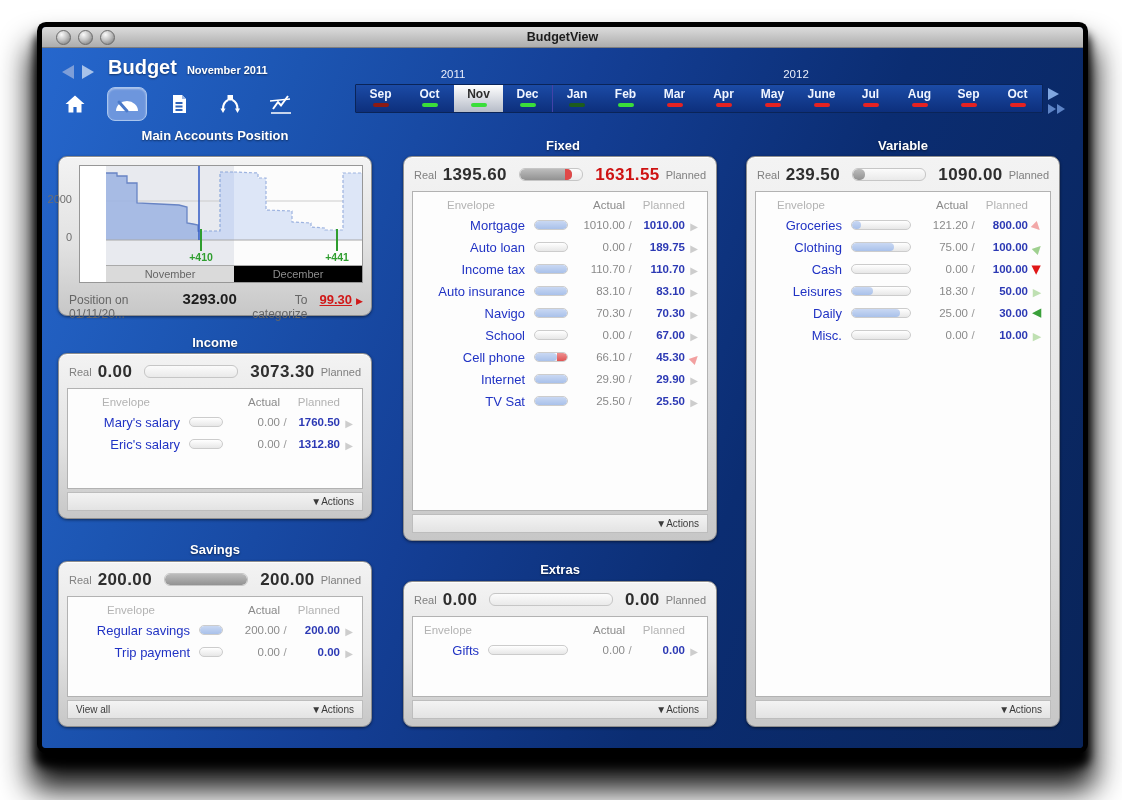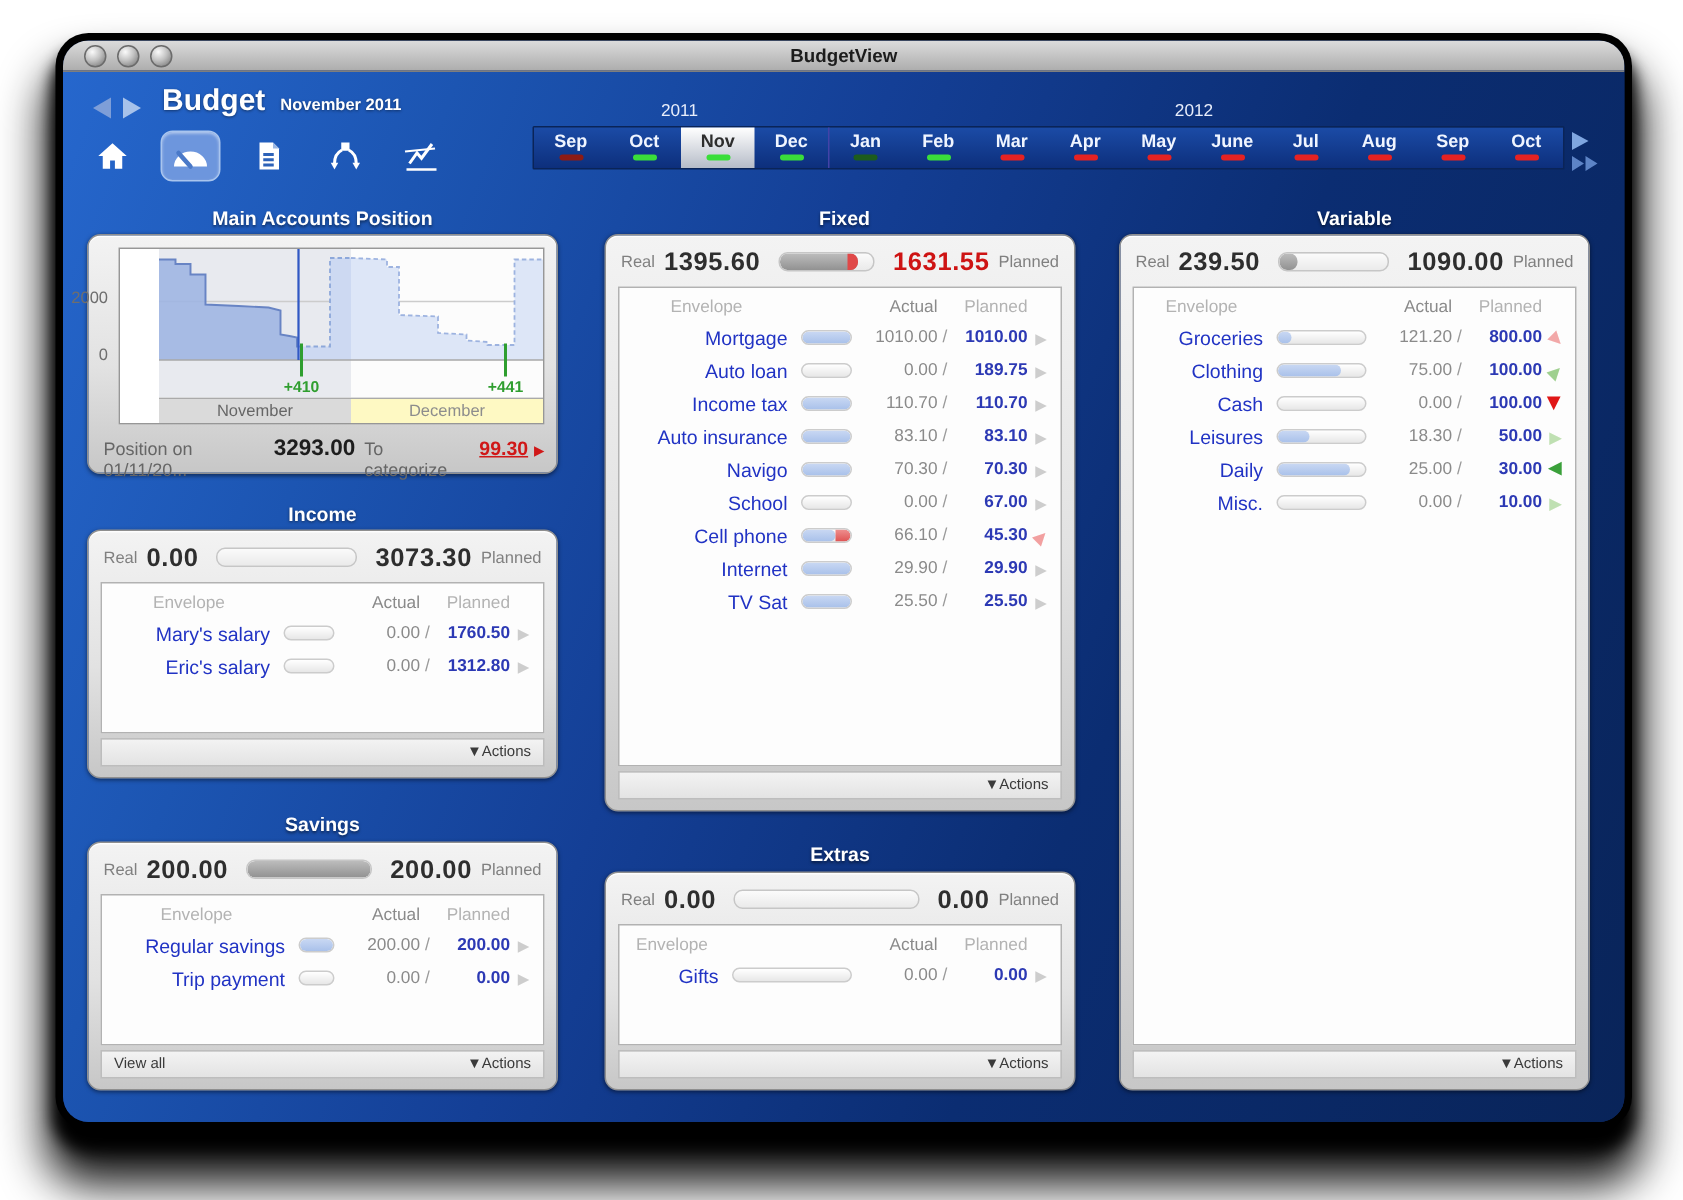--- a/index.html
+++ b/index.html
@@ -1,17 +1,17 @@
 <!DOCTYPE html>
 <html><head>
 <meta charset="utf-8">
 <style>
   html,body{margin:0;padding:0;background:#ffffff;width:1122px;height:800px;overflow:hidden;
     font-family:"Liberation Sans","DejaVu Sans",sans-serif;}
-  .window{position:absolute;left:42px;top:27px;width:1041px;height:721px;border-radius:17px;
+  .window{position:absolute;left:42px;top:27px;width:1041px;height:721px;border-radius:4px;
     overflow:hidden;background:#0b2d6f;
     box-shadow:0 0 0 5px #000, 0 12px 10px 7px #000, 0 30px 30px 12px rgba(0,0,0,.92);}
   
   .titlebar{height:20px;background:linear-gradient(#dcdcdc,#adadad);border-bottom:1px solid #7e7e7e;
     position:relative;display:flex;align-items:center;}
   .lights{display:flex;gap:7px;margin-left:14px;}
   .light{width:13px;height:13px;border-radius:50%;border:1px solid #6b6b6b;
     background:radial-gradient(circle at 35% 28%,#fafafa,#c3c3c3 45%,#8d8d8d 80%);}
   .wtitle{position:absolute;left:0;right:0;text-align:center;font-size:12.5px;font-weight:bold;color:#1c1c1c;}
   
@@ -98,21 +98,21 @@
   .chart-card{height:160px;padding:8px;}
   .chart-inner{display:flex;}
   .ygut{position:relative;width:40px;}
   .ylab{position:absolute;right:7px;font-size:11px;color:#6e6e6e;}
   .plotcol{width:258px;border:1px solid #979797;background:#fff;padding-left:26px;}
   .plot{display:block;}
   .marker{font-size:10.5px;font-weight:bold;fill:#2f9e2f;}
   .mband{display:flex;height:16px;border-top:1px solid #aaaaaa;font-size:11px;color:#7d7d7d;}
   .mband div{width:50%;text-align:center;line-height:16px;}
   .mband .nov{background:#dadada;color:#666;}
-  .mband .dec{background:#fef9c3;color:#8d8d8d;}
+  .mband .dec{background:#000000;color:#8d8d8d;}
   .posrow{display:flex;align-items:baseline;margin-top:7px;padding-left:2px;font-size:12px;color:#666;}
   .posval{font-size:15px;font-weight:bold;color:#1d1d1d;margin-left:6px;}
   .catval{font-size:13px;font-weight:bold;color:#d01818;text-decoration:underline;margin-left:12px;}
   .catarrow{font-size:9px;color:#d01818;margin-left:4px;}
 </style>
 </head>
 <body>
 
 <div class="window">
   <div class="titlebar">
@@ -196,21 +196,21 @@
       </div>
       <div class="tscroll" style="top:40px;">
         <span class="s1"></span>
         <span class="s2">
             <i></i>
             <i></i>
           </span>
       </div>
     </div>
 
-    <div class="sect" style="left:16px;top:90px;">Main Accounts Position</div>
+    <div class="sect" style="left:16px;top:80px;">Main Accounts Position</div>
     <div class="card chart-card" style="left:16px;top:108px;">
       <div class="chart-inner">
         <div class="ygut">
           <span class="ylab" style="top:28px;">2000</span>
           <span class="ylab" style="top:66px;">0</span>
         </div>
         <div class="plotcol">
           <svg class="plot" width="256" height="99" viewBox="0 0 256 99">
             <rect x="0" y="0" width="128" height="99" fill="#e8eaef"></rect>
             <rect x="128" y="0" width="128" height="99" fill="#fcfcfc"></rect>
@@ -230,21 +230,21 @@
           </svg>
           <div class="mband">
             <div class="nov">November</div>
             <div class="dec">December</div>
           </div>
         </div>
       </div>
       <div class="posrow">
         <span>Position on 01/11/20...</span>
         <span class="posval">3293.00</span>
-        <span style="margin-left:6px;">To categorize</span>
+        <span style="margin-left:6px;text-align:right;">To categorize</span>
         <span class="catval">99.30</span>
         <span class="catarrow">▶</span>
       </div>
     </div>
 
     <div class="sect" style="left:16px;top:287px;">Income</div>
     <div class="panel" data-panel="income" style="left:16px;top:305px;height:166px;">
         <div class="p-header">
           <span class="hlabel">Real</span>
           <span class="hval">0.00</span>

